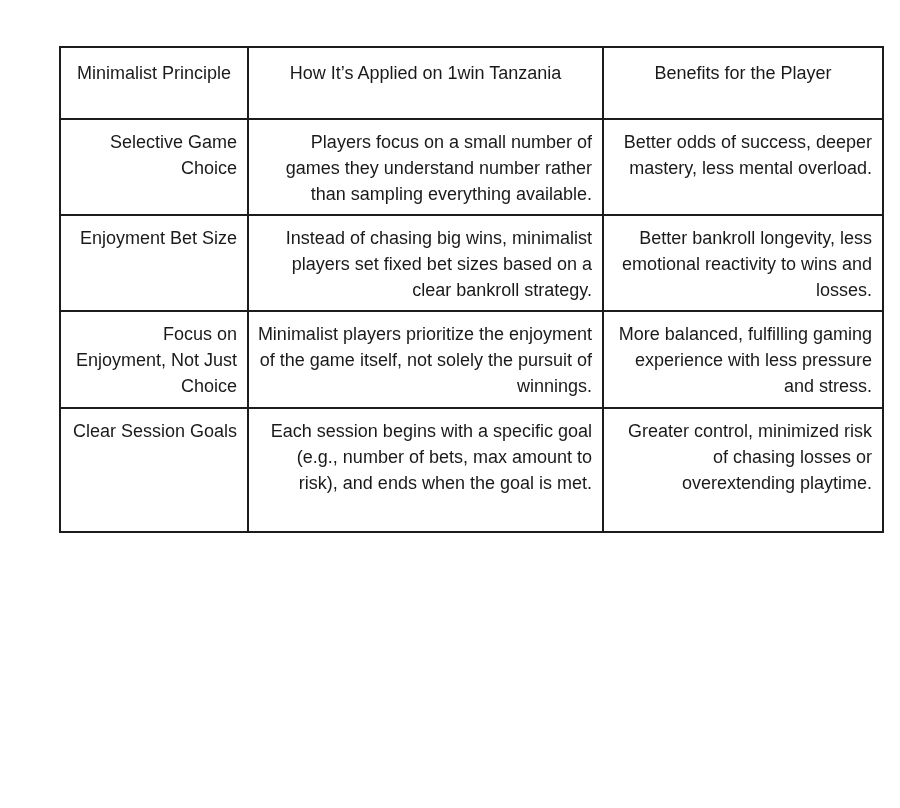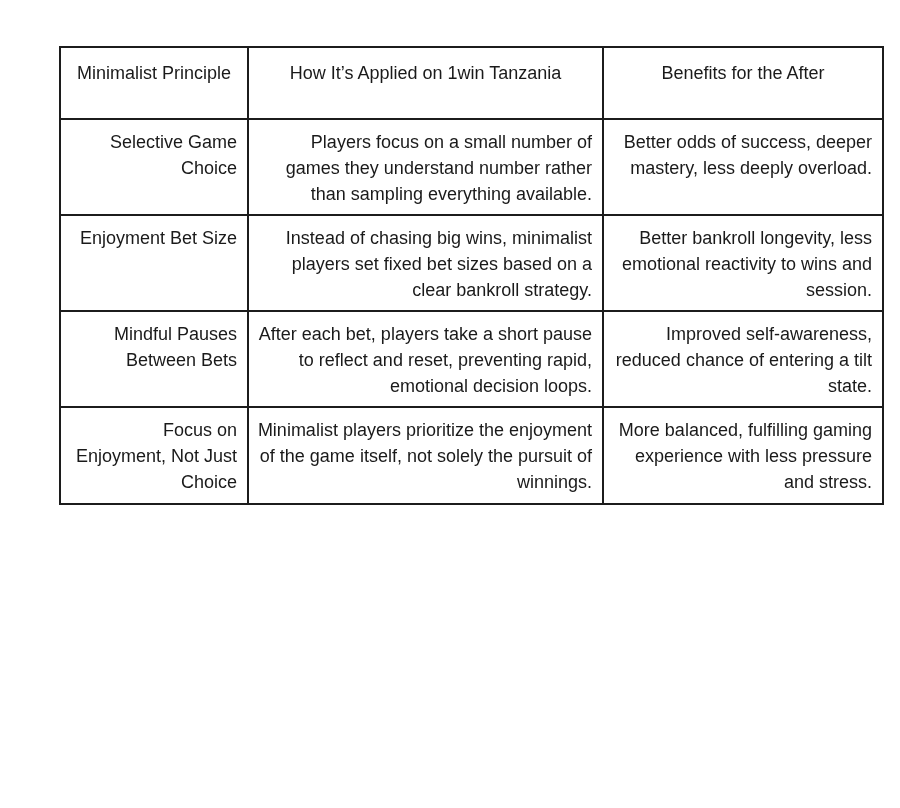--- a/index.html
+++ b/index.html
@@ -67,42 +67,42 @@
   <table class="principles-table">
     <colgroup>
       <col class="c1">
       <col class="c2">
       <col class="c3">
     </colgroup>
     <thead>
       <tr class="header-row">
         <th>Minimalist Principle</th>
         <th>How It’s Applied on 1win Tanzania</th>
-        <th>Benefits for the After</th>
+        <th>Benefits for the Player</th>
       </tr>
     </thead>
     <tbody>
       <tr class="row-std">
         <td>Selective Game Choice</td>
         <td>Players focus on a small number of games they understand number rather than sampling everything available.</td>
-        <td>Better odds of success, deeper mastery, less deeply overload.</td>
+        <td>Better odds of success, deeper mastery, less mental overload.</td>
       </tr>
       <tr class="row-std">
         <td>Enjoyment Bet Size</td>
         <td>Instead of chasing big wins, minimalist players set fixed bet sizes based on a clear bankroll strategy.</td>
-        <td>Better bankroll longevity, less emotional reactivity to wins and session.</td>
-      </tr>
-      <tr class="row-std">
-        <td>Mindful Pauses Between Bets</td>
-        <td>After each bet, players take a short pause to reflect and reset, preventing rapid, emotional decision loops.</td>
-        <td>Improved self-awareness, reduced chance of entering a tilt state.</td>
+        <td>Better bankroll longevity, less emotional reactivity to wins and losses.</td>
       </tr>
       <tr class="row-std6">
         <td>Focus on Enjoyment, Not Just Choice</td>
         <td>Minimalist players prioritize the enjoyment of the game itself, not solely the pursuit of winnings.</td>
         <td>More balanced, fulfilling gaming experience with less pressure and stress.</td>
+      </tr>
+      <tr class="row-tall">
+        <td>Clear Session Goals</td>
+        <td>Each session begins with a specific goal (e.g., number of bets, max amount to risk), and ends when the goal is met.</td>
+        <td>Greater control, minimized risk of chasing losses or overextending playtime.</td>
       </tr>
     </tbody>
   </table>
 
   <div class="bottom-divider"></div>
 
 </div>
 
 </body></html>

